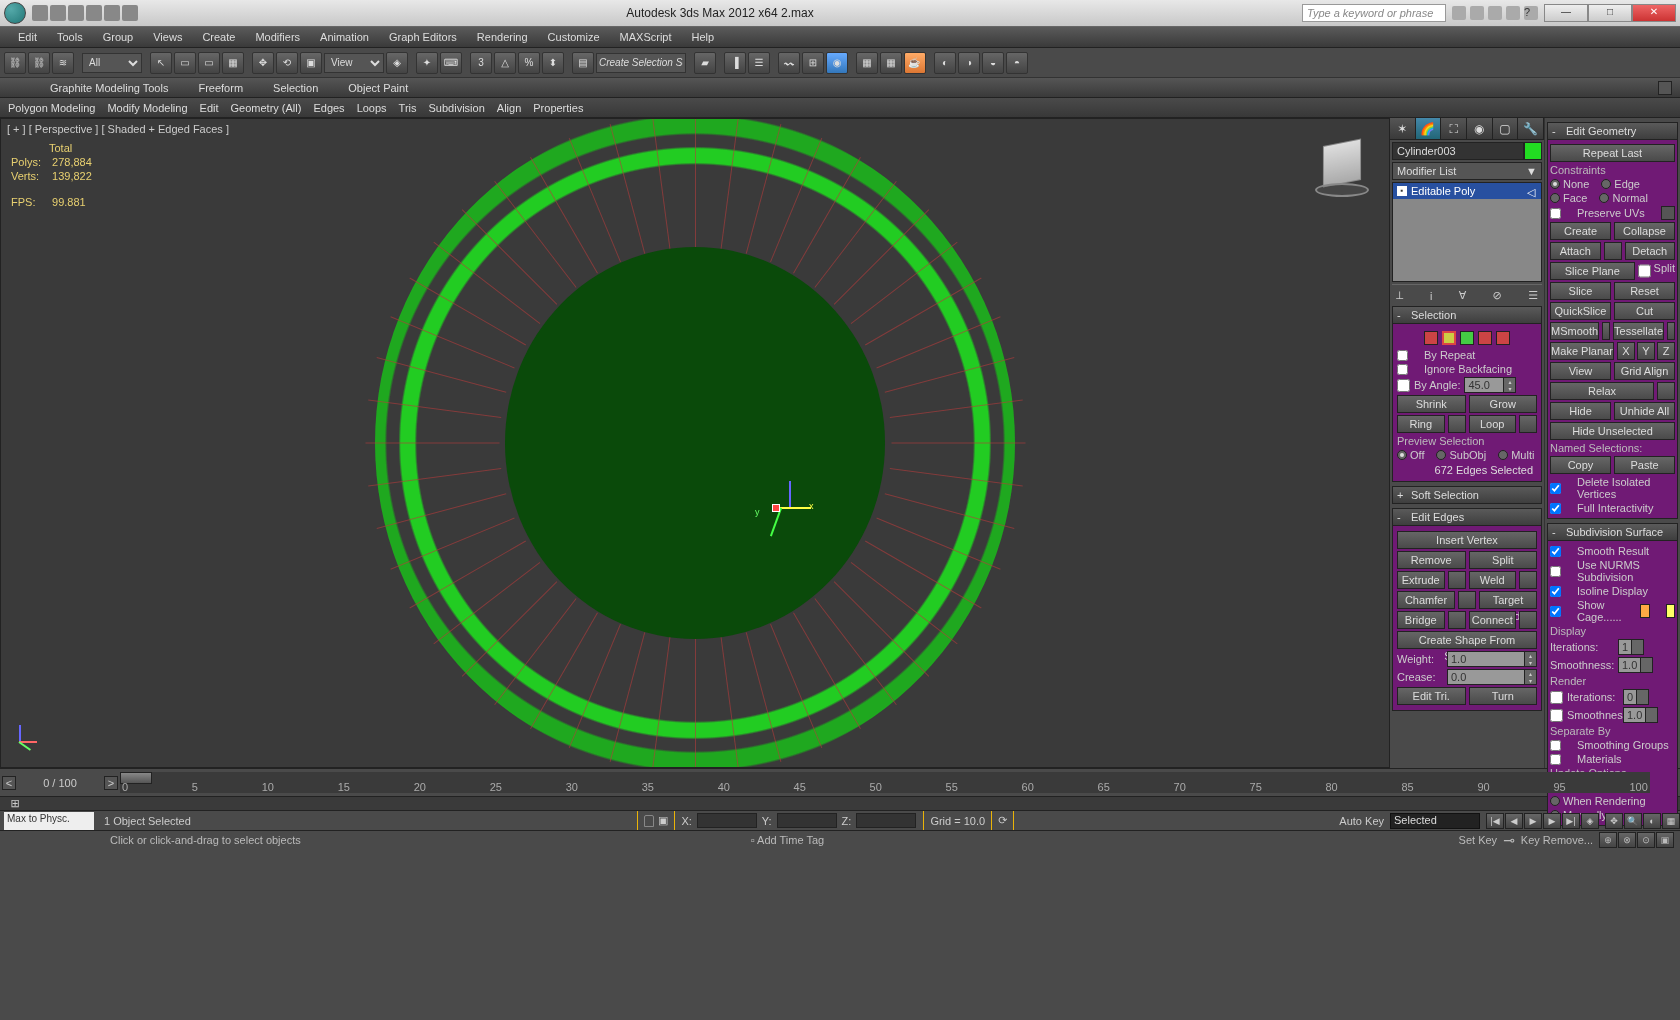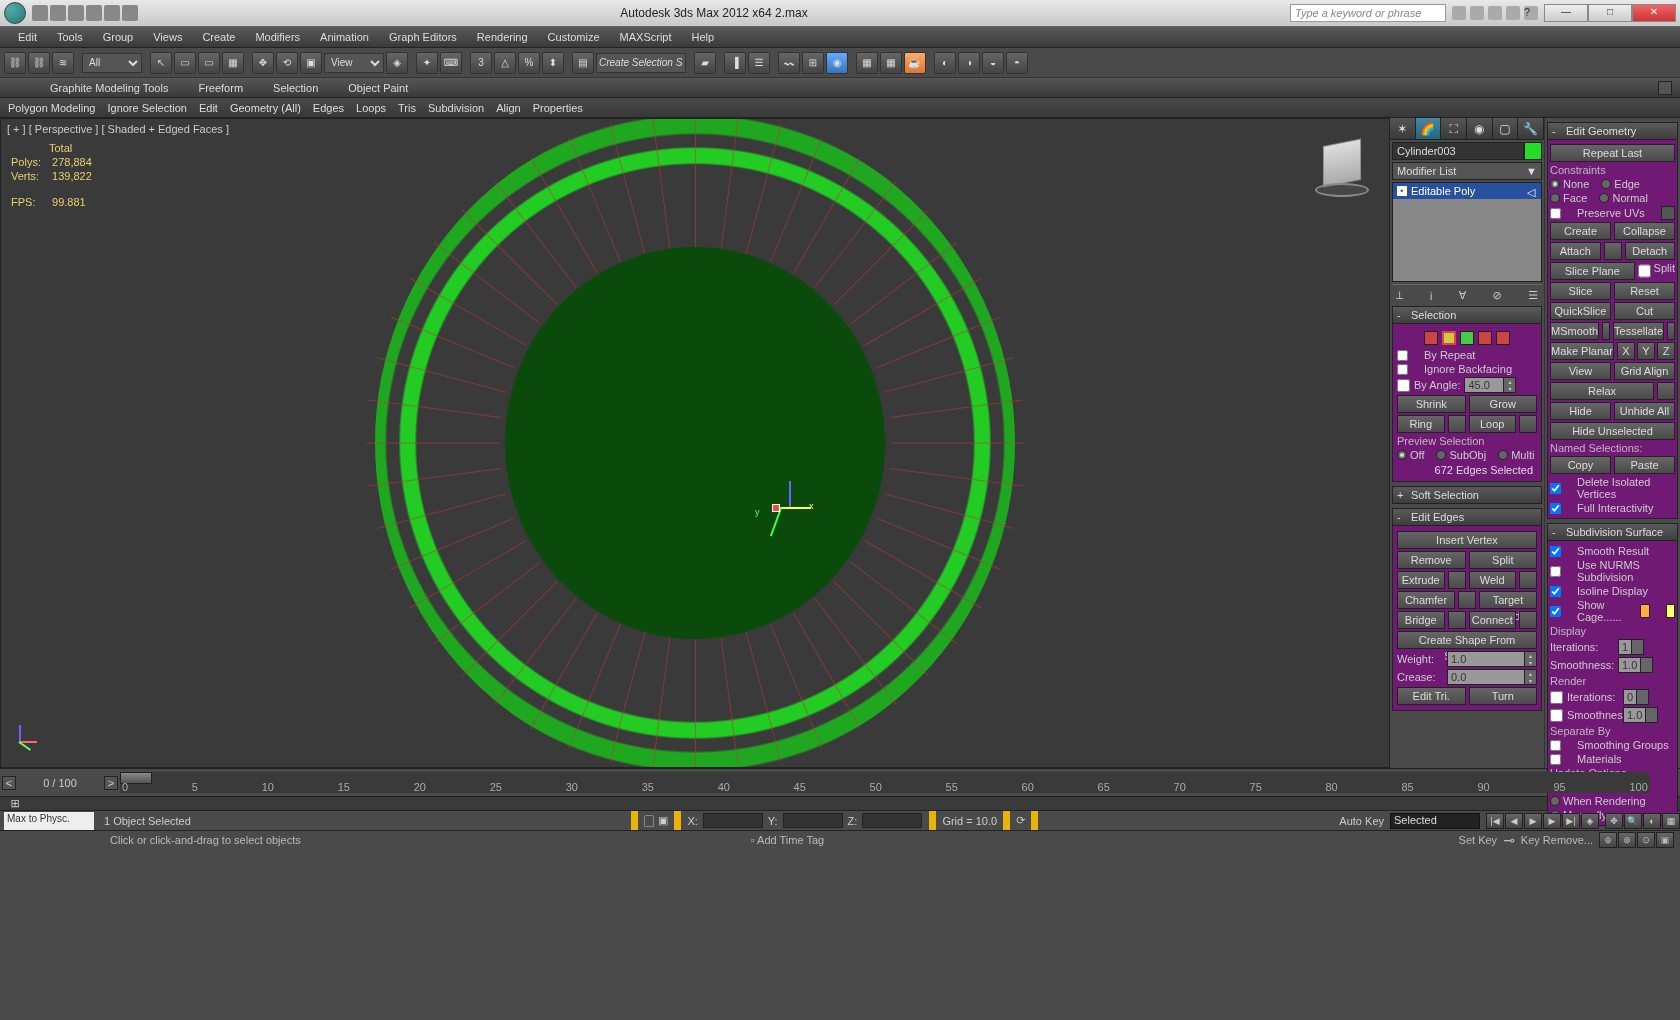--- a/index.html
+++ b/index.html
@@ -2,21 +2,21 @@
 <html><head>
 <meta charset="utf-8">
 <style>
 * { margin:0; padding:0; box-sizing:border-box; font-family:"Segoe UI",Tahoma,sans-serif; font-size:11px; user-select:none; }
 body { background:#4a4a4a; color:#ccc; overflow:hidden; width:1680px; height:1020px; position:relative; }
 .titlebar { height:26px; background:linear-gradient(#e8e8e8,#c8c8c8); display:flex; align-items:center; padding:0 4px; color:#333; }
 .applogo { width:22px;height:22px;background:radial-gradient(circle at 30% 30%,#5aa,#277);border-radius:50%;margin-right:6px;border:1px solid #444; }
 .qat { display:flex; gap:2px; }
 .qat .ic { width:16px;height:16px;background:#888;border-radius:2px; }
 .titletext { flex:1; text-align:center; font-size:12px; color:#222; }
-.search { width:156px;height:18px;background:#fff;border:1px solid #999;padding:0 4px;color:#888;font-style:italic;line-height:16px; }
+.search { width:144px;height:18px;background:#fff;border:1px solid #999;padding:0 4px;color:#888;font-style:italic;line-height:16px; }
 .helpicons { display:flex;gap:4px;margin:0 6px; }
 .helpicons .ic{width:14px;height:14px;background:#aaa;border-radius:2px;}
 .winbtns { display:flex; }
 .winbtn { width:44px;height:18px;border:1px solid #888;text-align:center;line-height:14px;font-size:10px;background:linear-gradient(#eee,#ccc); }
 .winbtn.cls { background:linear-gradient(#e66,#c33);color:#fff; }
 .menubar { height:22px; background:linear-gradient(#5a5a5a,#3a3a3a); display:flex; align-items:center; padding:0 8px; gap:0; border-top:1px solid #666;border-bottom:1px solid #222; }
 .menubar .mi { padding:3px 10px; color:#ddd; }
 .toolbar { height:30px; background:#4a4a4a; display:flex; align-items:center; padding:0 4px; gap:2px; border-bottom:1px solid #333; }
 .tbtn { width:22px;height:22px;background:linear-gradient(#666,#444);border:1px solid #333;border-radius:2px;display:flex;align-items:center;justify-content:center;font-size:10px;color:#ddd; }
 .tbtn.blue{background:linear-gradient(#6af,#37b);}
@@ -107,21 +107,21 @@
 .tpos{width:120px;display:flex;align-items:center;}
 .tpos .ab{width:14px;height:14px;background:#555;border:1px solid #222;margin:0 2px;text-align:center;line-height:12px;}
 .tpos .tv{flex:1;text-align:center;}
 .truler{flex:1;position:relative;background:#3a3a3a;margin:3px 0;}
 .truler .slider{position:absolute;top:0;left:0;width:32px;height:12px;background:linear-gradient(#888,#555);border:1px solid #222;}
 .truler .ticks{position:absolute;bottom:0;left:0;right:0;height:12px;display:flex;justify-content:space-between;color:#aaa;font-size:9px;padding:0 2px;}
 .tend{width:30px;}
 .keystrip{height:14px;background:#3a3a3a;border-top:1px solid #222;display:flex;}
 .keystrip .kic{width:30px;display:flex;align-items:center;justify-content:center;}
 .statusbar{height:20px;display:flex;align-items:center;background:#4a4a4a;border-top:1px solid #222;}
-.statusbar .sseg{padding:9px 6px;border-right:7px solid #eab308;height:100%;display:flex;align-items:center;gap:4px;}
+.statusbar .sseg{padding:9px 6px;border-right:1px solid #eab308;height:100%;display:flex;align-items:center;gap:4px;}
 .coordbox{width:60px;height:15px;background:#333;border:1px solid #222;margin:0 1px;}
 .msgbox{height:18px;width:90px;background:#eee;color:#333;font-size:10px;padding:1px 3px;margin:0 4px;}
 .prompt{height:18px;display:flex;align-items:center;background:#4a4a4a;padding:0 6px;color:#bbb;border-top:1px solid #222;}
 .prompt .msgbox{margin-right:10px;}
 .lock{width:10px;height:12px;border:1px solid #888;border-radius:2px 2px 0 0;}
 .right-status{display:flex;align-items:center;gap:6px;margin-left:auto;}
 .playbtns{display:flex;gap:1px;}
 .playbtns .pb{width:18px;height:16px;background:linear-gradient(#666,#444);border:1px solid #222;text-align:center;line-height:14px;font-size:9px;}
 .selsetdd{width:90px;height:16px;background:#222;border:1px solid #111;color:#ddd;padding:0 3px;}
 </style>
@@ -220,21 +220,21 @@
 <div class="ribbon">
   <span style="width:12px"></span>
   <span>Graphite Modeling Tools</span>
   <span>Freeform</span>
   <span>Selection</span>
   <span>Object Paint</span>
   <span style="margin-left:auto;width:14px;height:14px;background:#555;border:1px solid #222"></span>
 </div>
 <div class="ribbon2">
   <span>Polygon Modeling</span>
-  <span>Ignore Selection</span>
+  <span>Modify Modeling</span>
   <span>Edit</span>
   <span>Geometry (All)</span>
   <span>Edges</span>
   <span>Loops</span>
   <span>Tris</span>
   <span>Subdivision</span>
   <span>Align</span>
   <span>Properties</span>
 </div>
 

